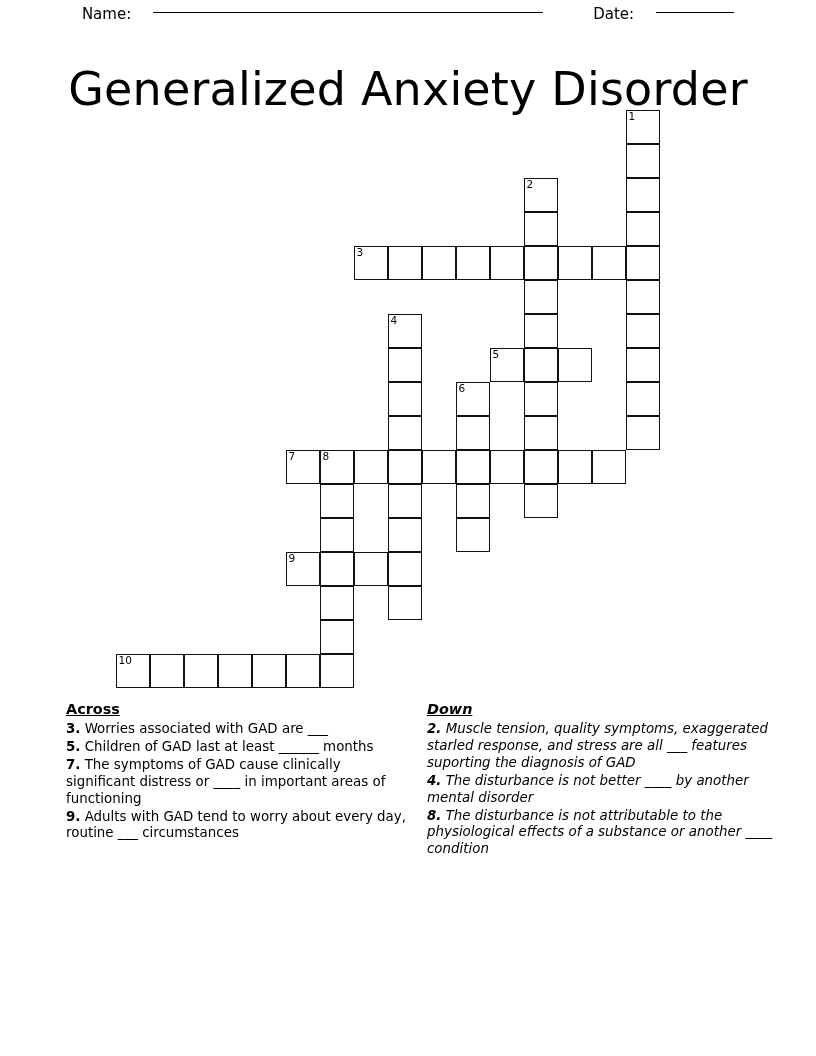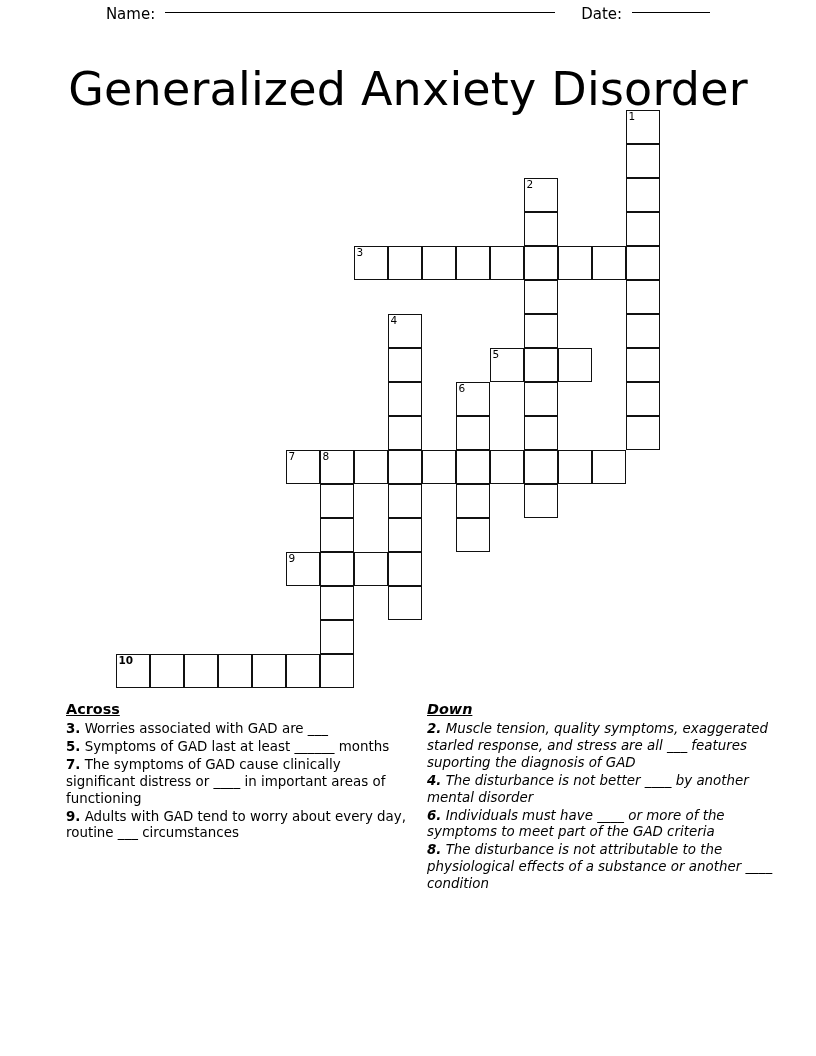--- a/index.html
+++ b/index.html
@@ -17,21 +17,21 @@
 
   
   .header-row {
     position: absolute;
     top: 0px; left: 0px;
     width: 816px;
     height: 28px;
     display: flex;
     align-items: center;
     justify-content: center;
-    gap: 4px;
+    gap: 16px;
     font-size: 15px;
   }
   .name-rule {
     display: inline-block;
     width: 390px;
     border-bottom: 1.4px solid #000;
     margin: 0 4px 4px 6px;
   }
   .date-rule {
     display: inline-block;
@@ -184,43 +184,42 @@
     <div class="cell" style="left: 340px; top: 408px;"></div>
     <div class="cell" style="left: 170px; top: 442px;">
       <span class="cnum">9</span>
     </div>
     <div class="cell" style="left: 204px; top: 442px;"></div>
     <div class="cell" style="left: 238px; top: 442px;"></div>
     <div class="cell" style="left: 272px; top: 442px;"></div>
     <div class="cell" style="left: 204px; top: 476px;"></div>
     <div class="cell" style="left: 272px; top: 476px;"></div>
     <div class="cell" style="left: 204px; top: 510px;"></div>
-    <div class="cell" style="left: 0px; top: 544px; font-weight: bold;">
+    <div class="cell" style="left: 0px; top: 544px;">
       <span class="cnum">10</span>
     </div>
     <div class="cell" style="left: 34px; top: 544px;"></div>
     <div class="cell" style="left: 68px; top: 544px;"></div>
     <div class="cell" style="left: 102px; top: 544px;"></div>
     <div class="cell" style="left: 136px; top: 544px;"></div>
     <div class="cell" style="left: 170px; top: 544px;"></div>
     <div class="cell" style="left: 204px; top: 544px;"></div>
   </div>
 
 <div id="clues">
   <div class="clue-col across">
     <span class="clue-heading">Across</span>
     <div id="across-list">
         <div class="clue"><span class="cnumlbl">3.</span><span> Worries associated with GAD are ___</span></div>
-        <div class="clue"><span class="cnumlbl">5.</span><span> Symptoms of GAD last at least ______ months</span></div>
+        <div class="clue"><span class="cnumlbl">5.</span><span> Children of GAD last at least ______ months</span></div>
         <div class="clue"><span class="cnumlbl">7.</span><span> The symptoms of GAD cause clinically significant distress or ____ in important areas of functioning</span></div>
         <div class="clue"><span class="cnumlbl">9.</span><span> Adults with GAD tend to worry about every day, routine ___ circumstances</span></div>
       </div>
   </div>
   <div class="clue-col down">
     <span class="clue-heading">Down</span>
     <div id="down-list">
         <div class="clue"><span class="cnumlbl">2.</span><span> Muscle tension, quality symptoms, exaggerated starled response, and stress are all ___ features suporting the diagnosis of GAD</span></div>
         <div class="clue"><span class="cnumlbl">4.</span><span> The disturbance is not better ____ by another mental disorder</span></div>
-        <div class="clue"><span class="cnumlbl">6.</span><span> Individuals must have ____ or more of the symptoms to meet part of the GAD criteria</span></div>
         <div class="clue"><span class="cnumlbl">8.</span><span> The disturbance is not attributable to the physiological effects of a substance or another ____ condition</span></div>
       </div>
   </div>
 </div>
 
 </body></html>

